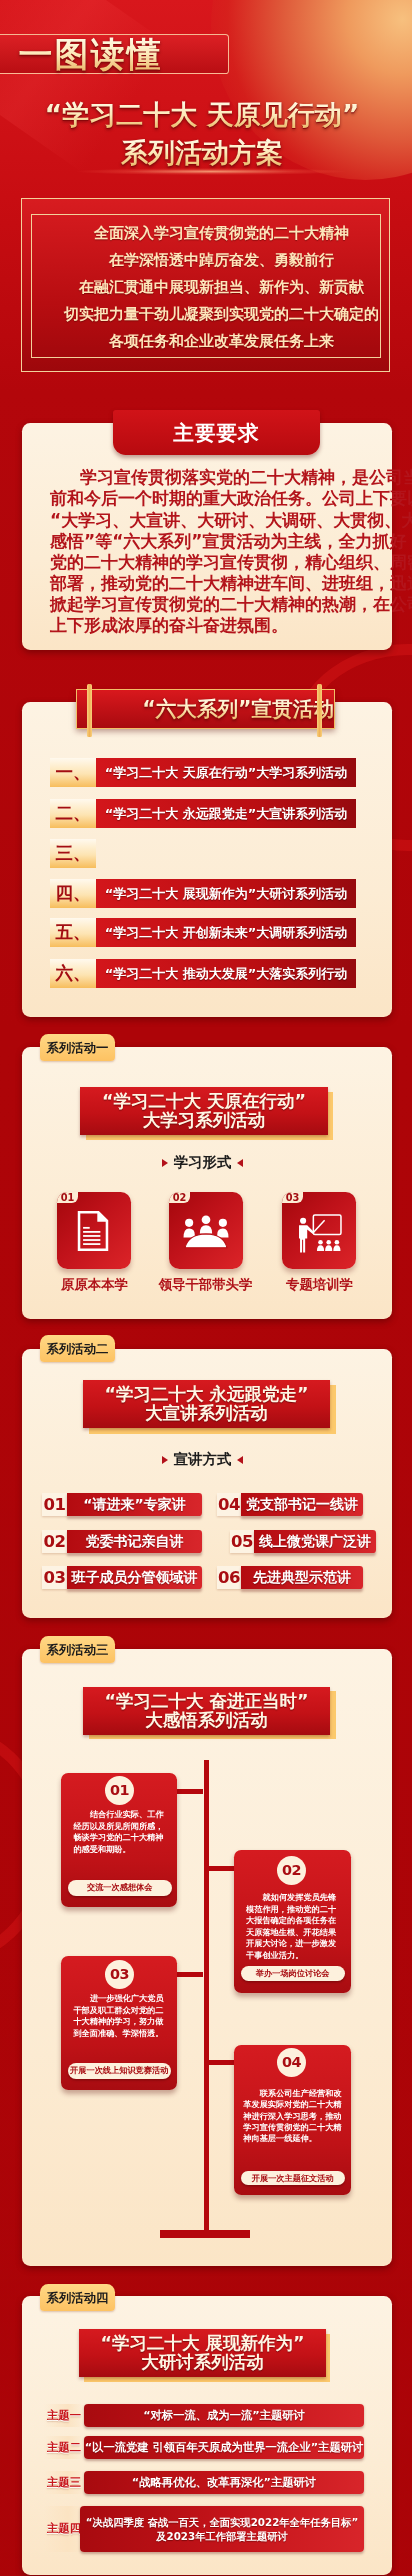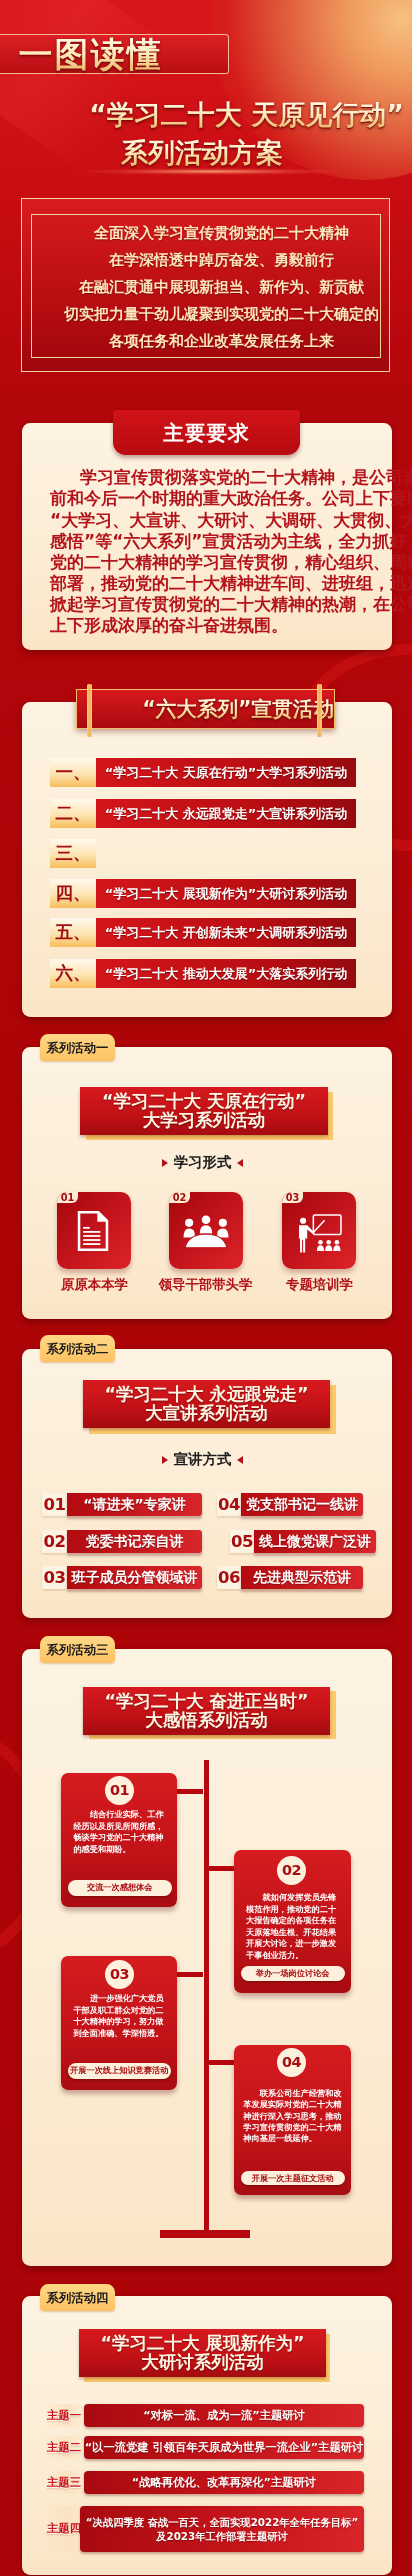--- a/index.html
+++ b/index.html
@@ -30,21 +30,21 @@
     background:linear-gradient(180deg,#d81c20 0%,#b80d11 60%,#9d070b 100%);}
   .intro-inner{left:31px;top:214px;width:348px;height:142px;border:0.8px solid #f3d19b;}
   .intro-lines{left:31px;top:220px;width:349px;text-align:center;}
   .intro-line{font-size:15px;line-height:27px;font-weight:bold;color:#fde5ba;white-space:nowrap;
     text-shadow:0 1px 1px rgba(80,0,0,.5);margin-left:32px;}
 
   
   .card{position:absolute;left:21.6px;width:370px;border-radius:8.2px;
     background:linear-gradient(180deg,#fdf3e3 0%,#fcecd4 60%,#fbe5c6 100%);
     box-shadow:0 2.6px 6.2px rgba(70,0,0,.45);}
-  .req-tab{left:113px;top:410px;width:187px;height:45px;border-radius:3.1px 3.1px 12.4px 12.4px;
+  .req-tab{left:113px;top:410px;width:207px;height:45px;border-radius:3.1px 3.1px 12.4px 12.4px;
     background:linear-gradient(180deg,#d11318,#b70a0f);box-shadow:0 2.1px 4.1px rgba(80,0,0,.35);
     color:#fff;font-size:20.6px;font-weight:bold;text-align:center;line-height:46px;letter-spacing:1px;}
   .para-line{position:absolute;left:50px;width:311px;height:21px;line-height:21px;font-size:17px;font-weight:bold;
     color:#b3141b;white-space:nowrap;text-align:justify;text-align-last:justify;}
   .para-line.first{text-indent:30px;}
   .para-line.last{text-align-last:left;}
 
   
   .scroll-frame{border:1.5px solid #f2bf67;background:linear-gradient(180deg,#d9181d,#a80a0f);
     box-shadow:0 3.1px 6.2px rgba(80,0,0,.4);text-align:right;}
@@ -114,21 +114,21 @@
 <div class="page">
 
   <div class="deco sun"></div>
   <div class="deco streak"></div>
   <div class="deco swirl" style="left:289px;top:644px;width:216px;height:185px;"></div>
   <div class="deco swirl" style="left:-155px;top:1726px;width:185px;height:216px;"></div>
 
   <div class="abs badge">
     <span class="badge-text gold-text">一图读懂</span>
   </div>
-  <div class="abs main-title gold-text" style="top:99px;text-align:right;">“学习二十大 天原见行动”</div>
+  <div class="abs main-title gold-text" style="top:99px;">“学习二十大 天原见行动”</div>
   <div class="abs main-title gold-text" style="top:137px;">系列活动方案</div>
   <div class="deco lens"></div>
 
   <div class="abs intro-outer"></div>
   <div class="abs intro-inner"></div>
   <div class="abs intro-lines">
     <div class="intro-line">全面深入学习宣传贯彻党的二十大精神</div>
     <div class="intro-line">在学深悟透中踔厉奋发、勇毅前行</div>
     <div class="intro-line">在融汇贯通中展现新担当、新作为、新贡献</div>
     <div class="intro-line">切实把力量干劲儿凝聚到实现党的二十大确定的</div>

